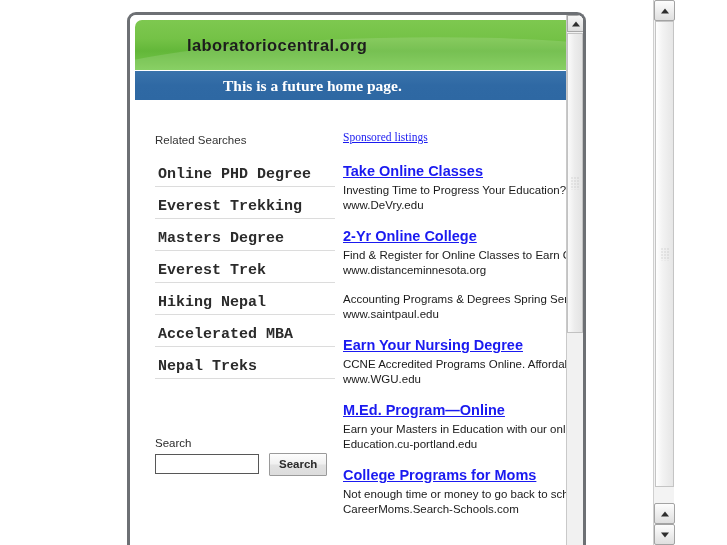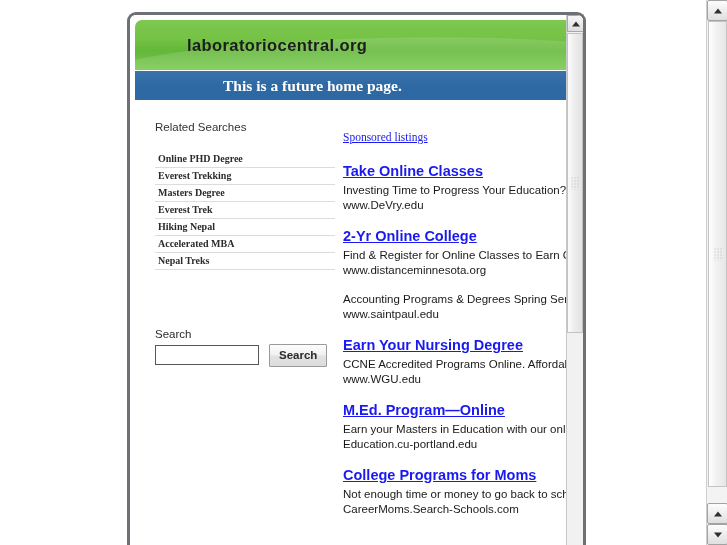--- a/index.html
+++ b/index.html
@@ -5,21 +5,21 @@
   html, body {
     margin: 0; padding: 0;
     width: 727px; height: 545px;
     background: #ffffff;
     overflow: hidden;
     font-family: "Liberation Sans", sans-serif;
   }
 
   #root {
     position: relative;
-    width: 727px;
+    width: 674px;
     height: 545px;
     background: #ffffff;
   }
 
   
   .page-frame {
     position: absolute;
     left: 127px;
     top: 12px;
     width: 459px;
@@ -105,21 +105,21 @@
     position: relative;
     background: #ffffff;
     padding-top: 27px;
     height: 430px;
     box-sizing: border-box;
   }
 
   .col-left {
     position: absolute;
     left: 20px;
-    top: 21px;
+    top: 34px;
     width: 180px;
   }
   .col-right {
     position: absolute;
     left: 208px;
     top: 27px;
     width: 250px;
   }
 
   
@@ -130,26 +130,27 @@
     font-family: "Liberation Sans", sans-serif;
   }
   .related-list { list-style: none; margin: 0; padding: 0; }
   .related-list li {
     border-bottom: 1px solid #dcdcdc;
   }
   .related-list li:first-child { border-top: none; }
   .related-list a {
     display: block;
     padding: 2px 0 3px 3px;
-    font-size: 10px;
+    font-size: 15px;
     font-weight: bold;
     color: #2b2b2b;
     text-decoration: none;
     white-space: nowrap;
-    font-family: Liberation Serif, serif;
+    font-family: Liberation Mono, monospace;
+    margin-top: 9px;
   }
 
   
   .search-block { margin-top: 58px; }
   .search-label {
     font-size: 11.5px;
     color: #2b2b2b;
     margin-bottom: 5px;
     font-family: "Liberation Sans", sans-serif;
   }

